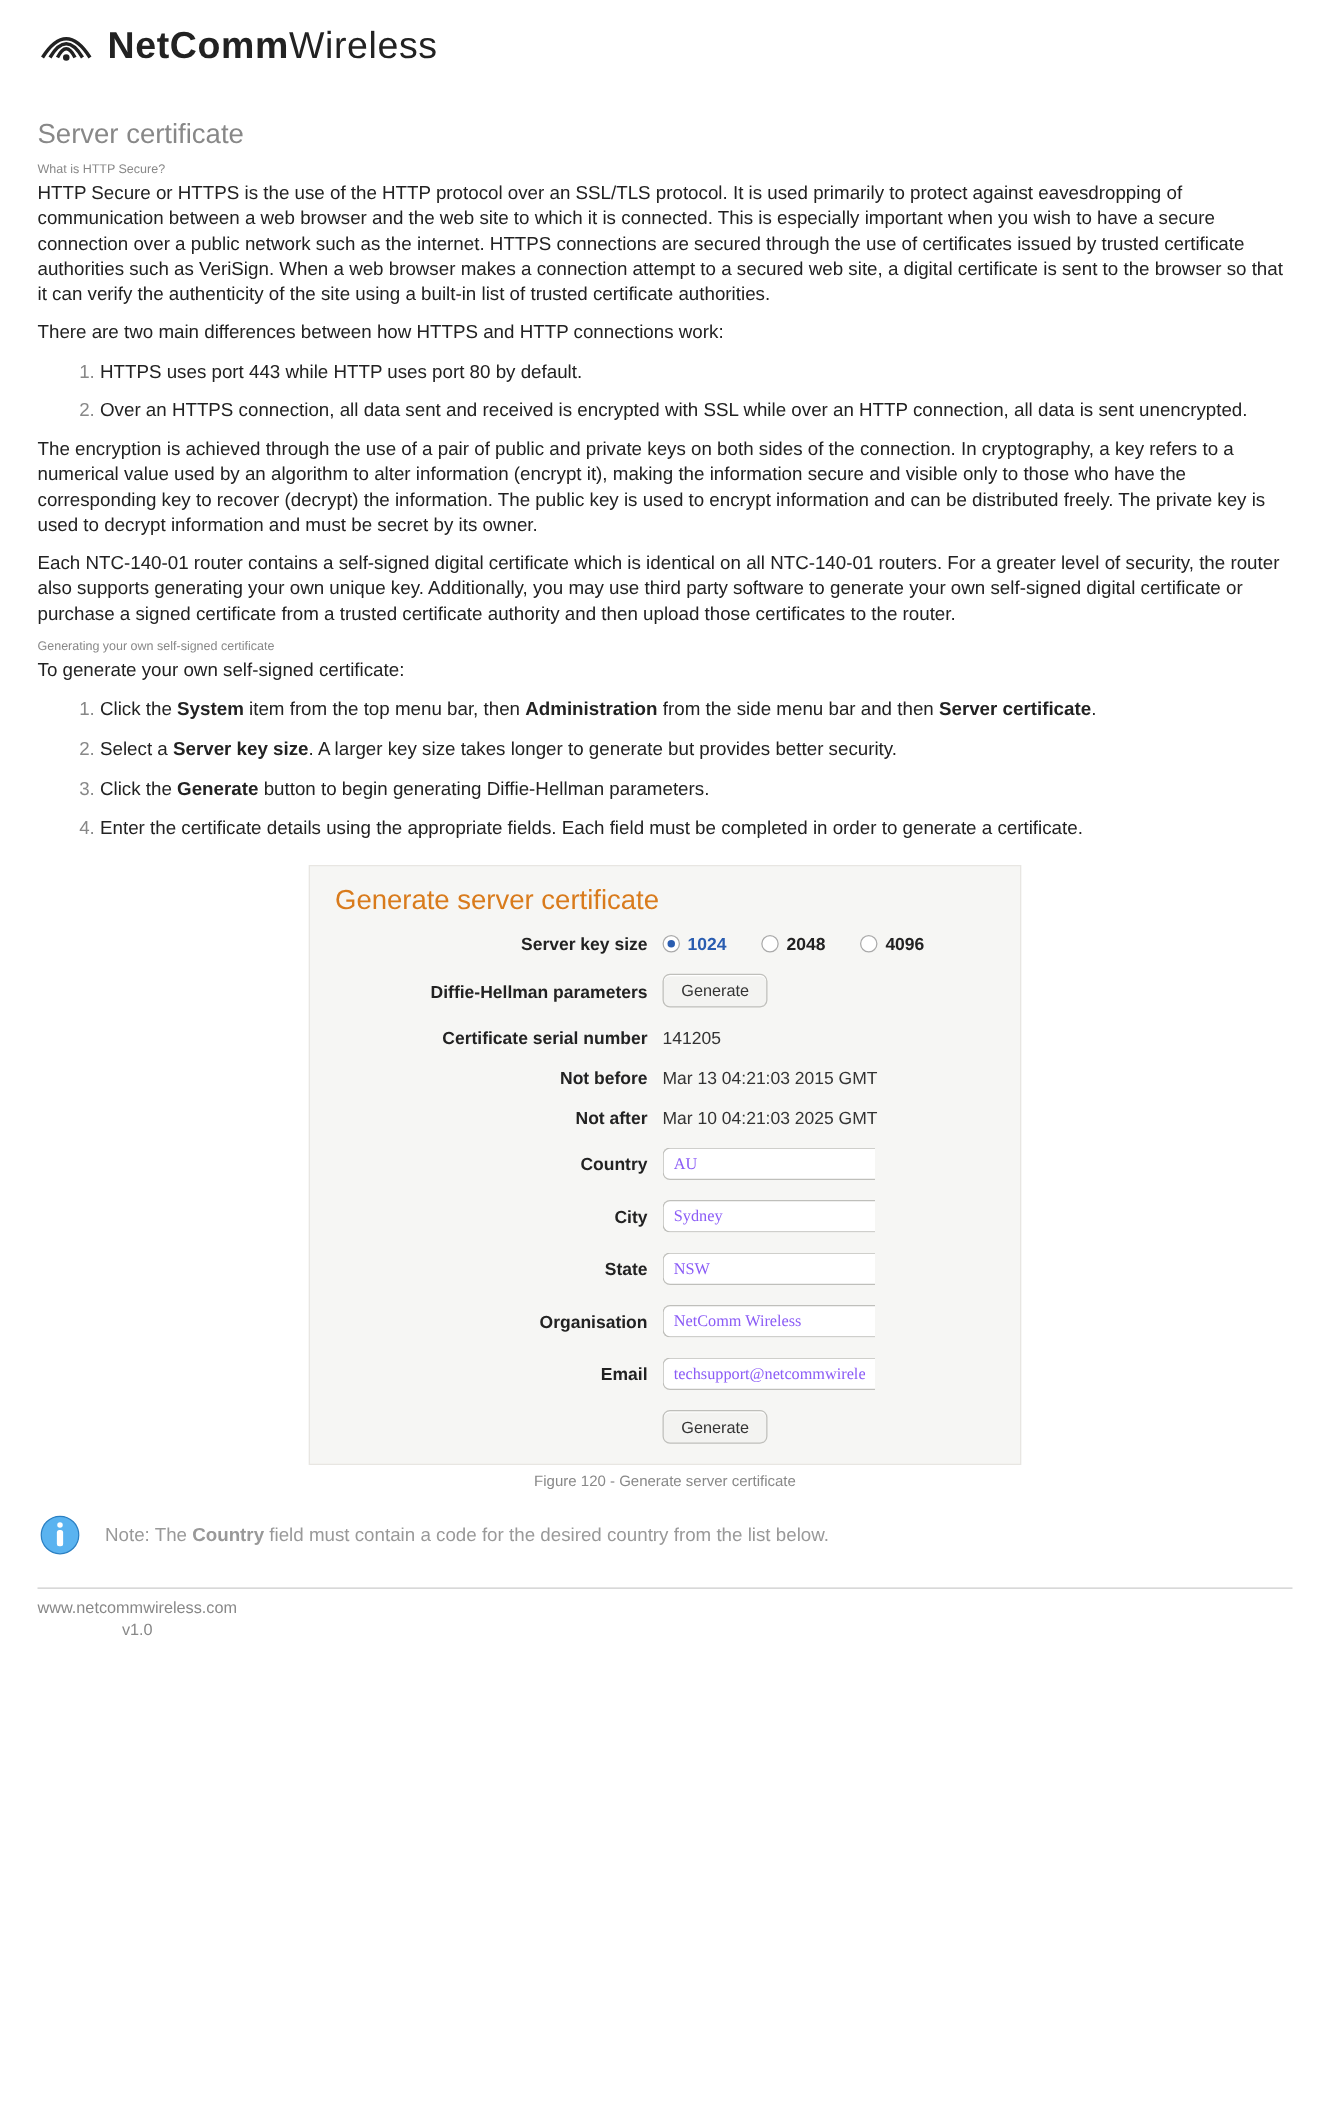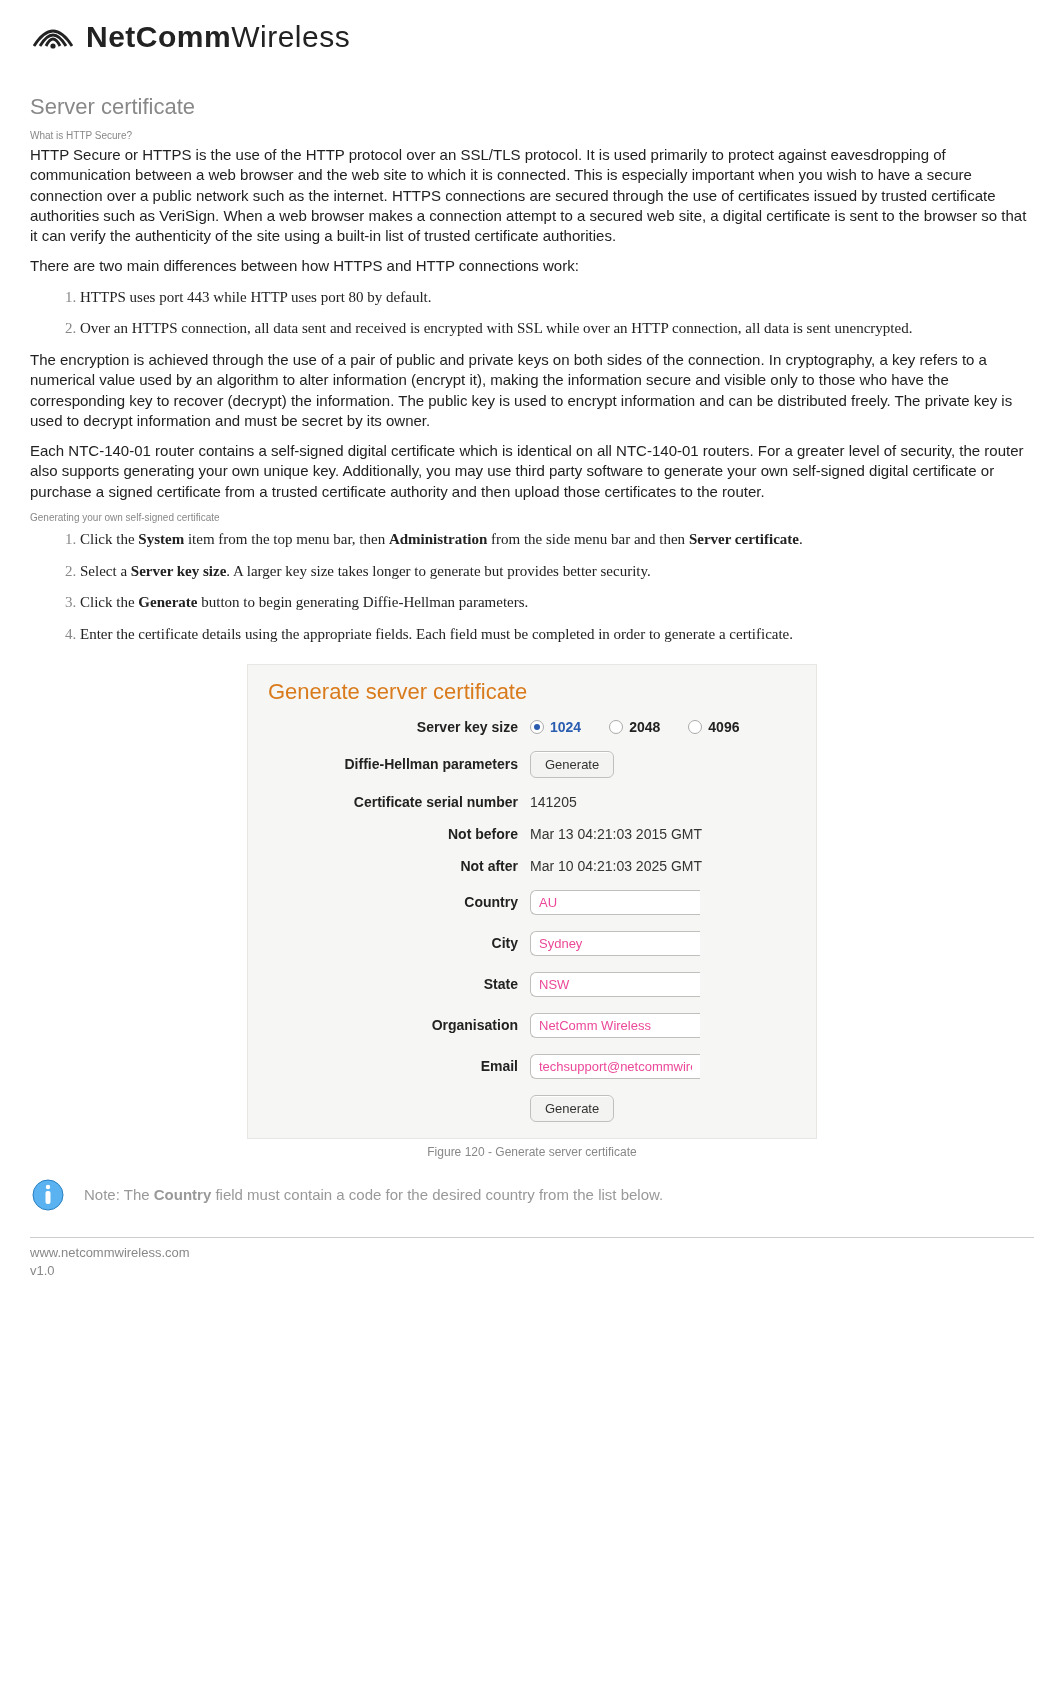--- a/index.html
+++ b/index.html
@@ -42,21 +42,20 @@
   }
   p.body {
     font-size: 15px;
     line-height: 1.35;
     margin: 4px 0 10px 0;
     color: #222;
   }
   ol.numbered {
     margin: 6px 0 10px 0;
     padding-left: 50px;
-    font-family: Liberation Serif, serif;
   }
   ol.numbered li {
     font-size: 15px;
     line-height: 1.45;
     margin-bottom: 10px;
     color: #222;
   }
   ol.numbered li::marker {
     color: #888;
   }
@@ -132,22 +131,23 @@
     color: #333;
     box-shadow: inset 0 1px 0 #fff;
   }
   .form-input {
     border: 1px solid #bfbfbb;
     border-radius: 6px 0 0 6px;
     padding: 4px 8px;
     font-size: 13px;
     width: 170px;
     background: #fff;
-    color: #ec4899;
+    color: #8b5cf6;
     border-right: none;
+    font-family: Liberation Serif, serif;
   }
   .form-btn-row {
     display:flex;
     justify-content:flex-start;
     margin-left: 262px;
   }
   .caption {
     text-align: center;
     font-size: 12px;
     color: #888;
@@ -175,21 +175,21 @@
     border-top: 1px solid #ccc;
     margin: 10px 0 6px 0;
   }
   .footer {
     display: flex;
     justify-content: space-between;
     font-size: 13px;
     color: #888;
     line-height: 1.4;
   }
-  .footer .right { text-align: left; }
+  .footer .right { text-align: center; }
 </style>
 </head>
 <body>
 
 <div class="page">
 
   <div class="logo-row">
     <span class="logo-icon">
       <svg width="46" height="30" viewBox="0 0 46 30">
         <path d="M4 24 Q23 -6 42 24" stroke="#222" stroke-width="2.8" fill="none"></path>
@@ -209,20 +209,21 @@
 
   <ol class="numbered">
     <li>HTTPS uses port 443 while HTTP uses port 80 by default.</li>
     <li>Over an HTTPS connection, all data sent and received is encrypted with SSL while over an HTTP connection, all data is sent unencrypted.</li>
   </ol>
 
   <p class="body">The encryption is achieved through the use of a pair of public and private keys on both sides of the connection. In cryptography, a key refers to a numerical value used by an algorithm to alter information (encrypt it), making the information secure and visible only to those who have the corresponding key to recover (decrypt) the information. The public key is used to encrypt information and can be distributed freely. The private key is used to decrypt information and must be secret by its owner.</p>
   <p class="body">Each NTC-140-01 router contains a self-signed digital certificate which is identical on all NTC-140-01 routers. For a greater level of security, the router also supports generating your own unique key. Additionally, you may use third party software to generate your own self-signed digital certificate or purchase a signed certificate from a trusted certificate authority and then upload those certificates to the router.</p>
 
   <h2 class="subtitle">Generating your own self-signed certificate</h2>
+  <p class="body">To generate your own self-signed certificate:</p>
 
   <ol class="numbered">
     <li><span>Click the </span><span class="bold-inline">System</span><span> item from the top menu bar, then </span><span class="bold-inline">Administration</span><span> from the side menu bar and then </span><span class="bold-inline">Server certificate</span><span>.</span></li>
     <li><span>Select a </span><span class="bold-inline">Server key size</span><span>. A larger key size takes longer to generate but provides better security.</span></li>
     <li><span>Click the </span><span class="bold-inline">Generate</span><span> button to begin generating Diffie-Hellman parameters.</span></li>
     <li>Enter the certificate details using the appropriate fields. Each field must be completed in order to generate a certificate.</li>
   </ol>
 
   <div class="figure-wrap">
     <div class="form-panel">

